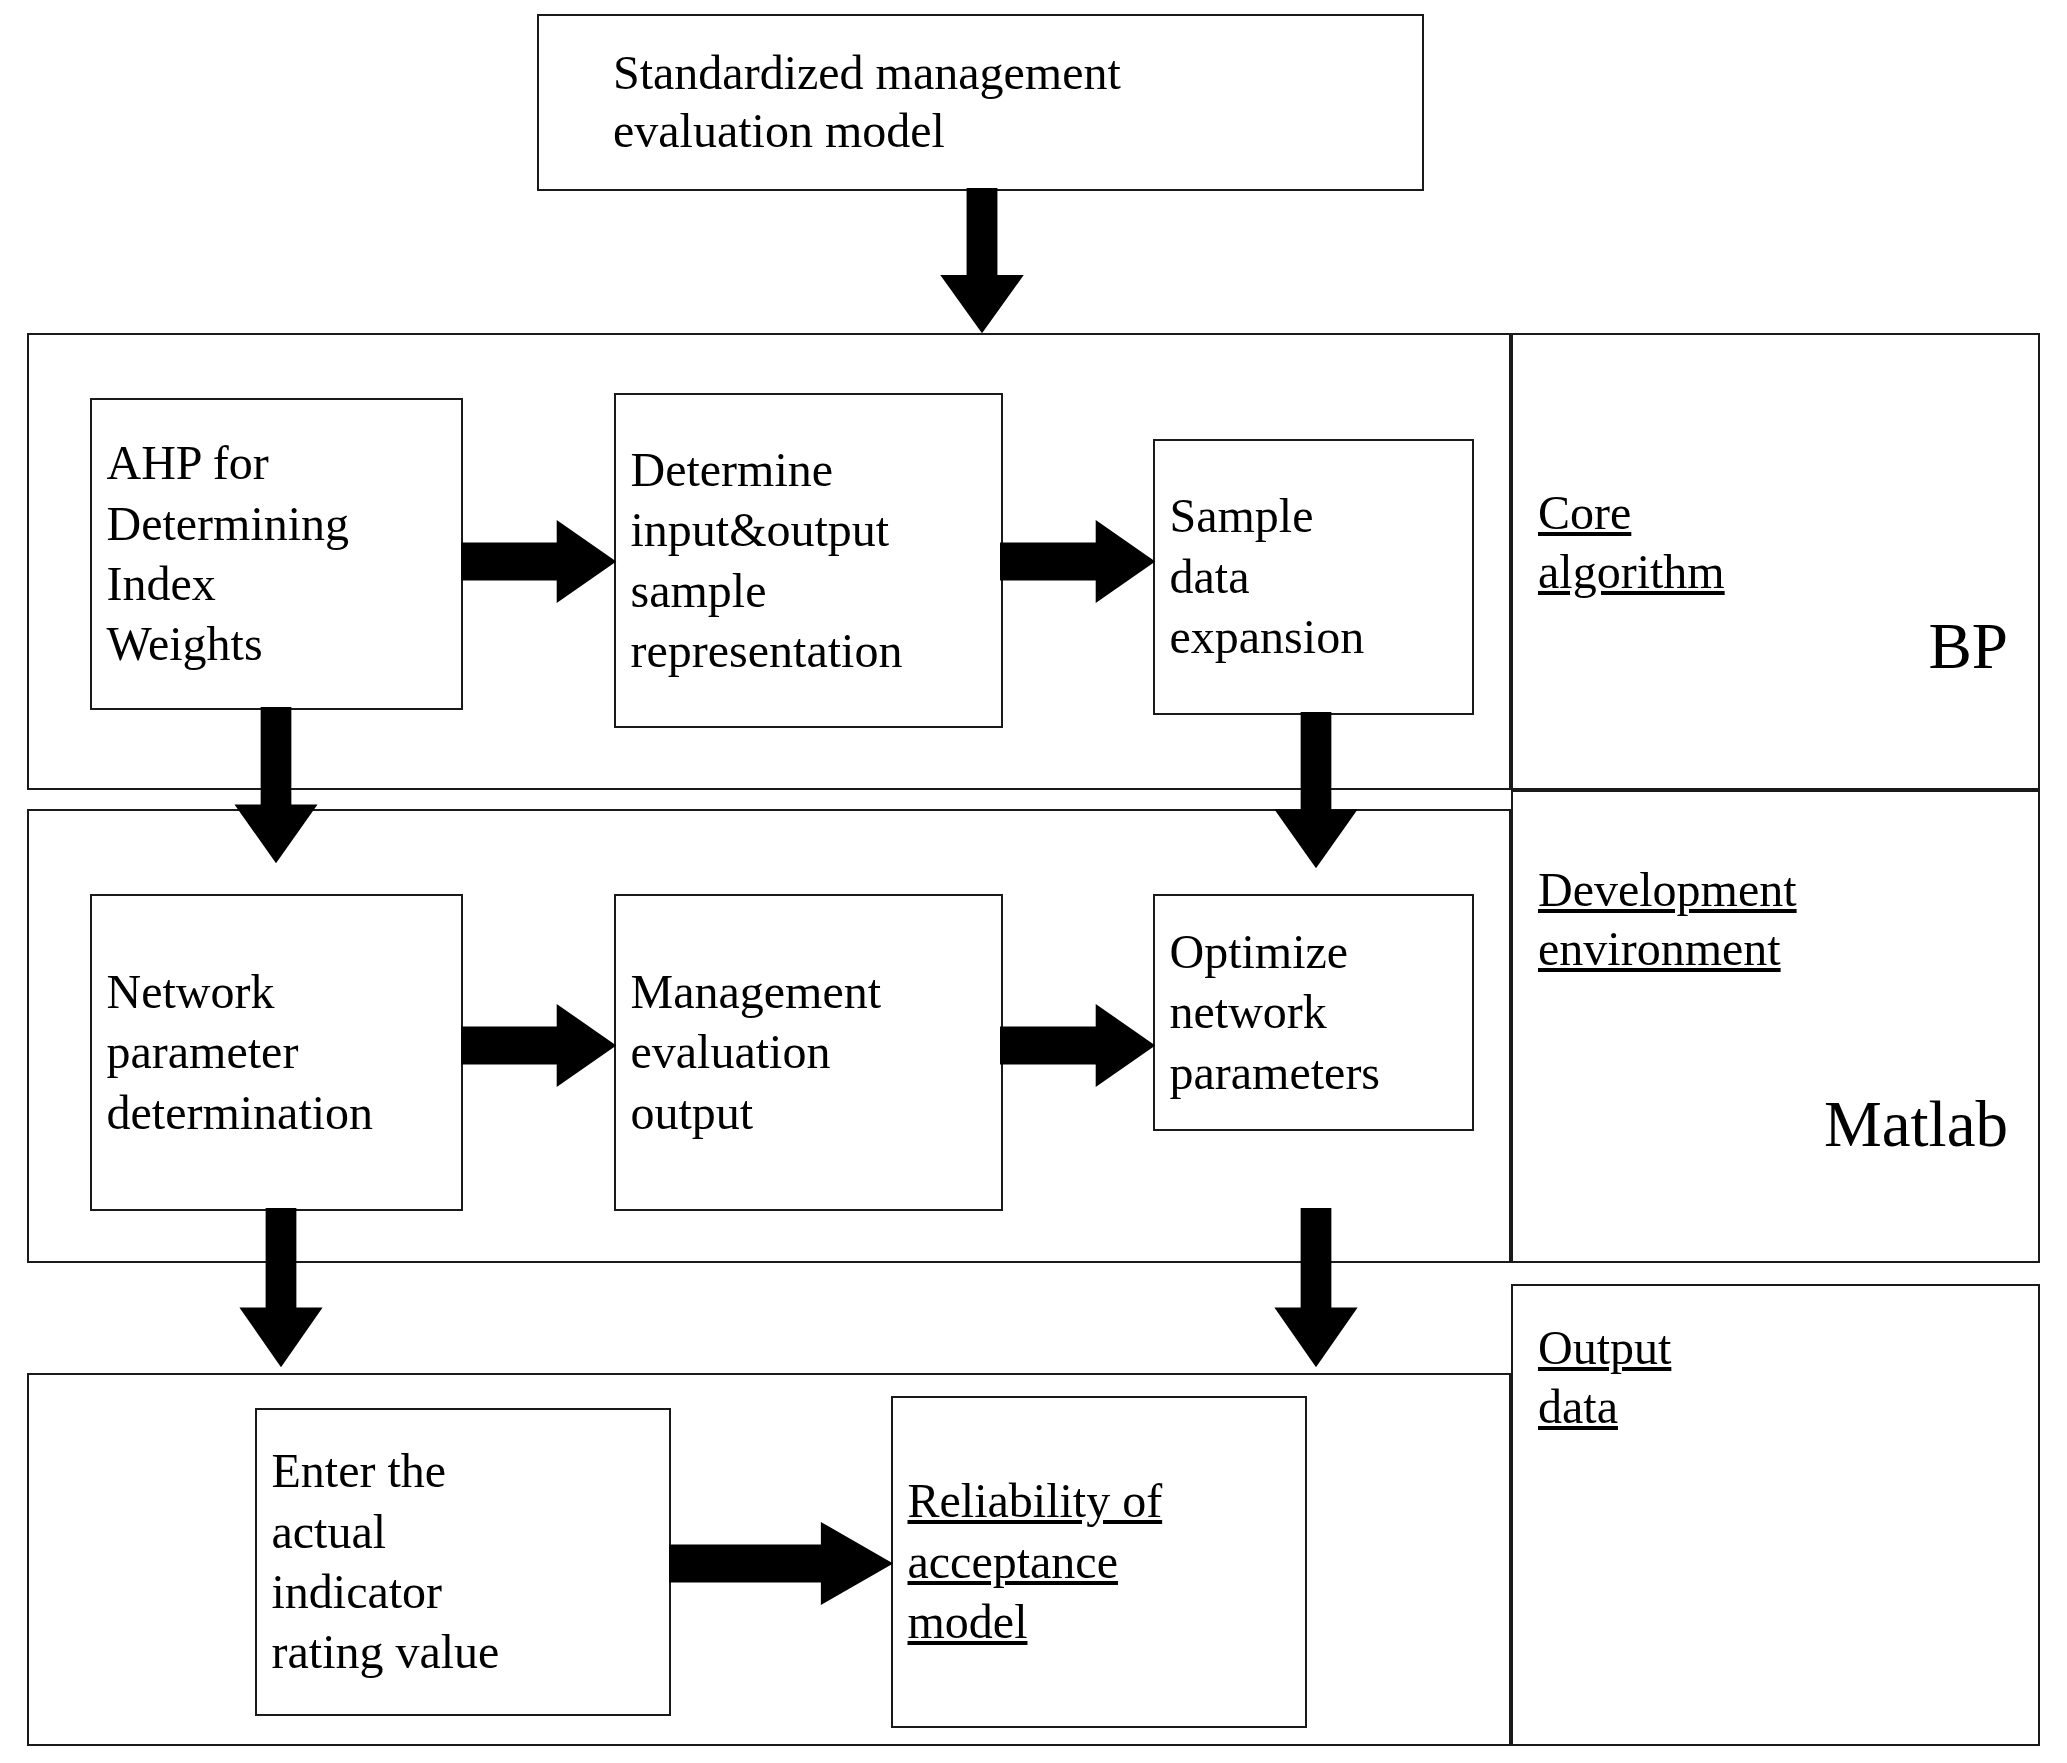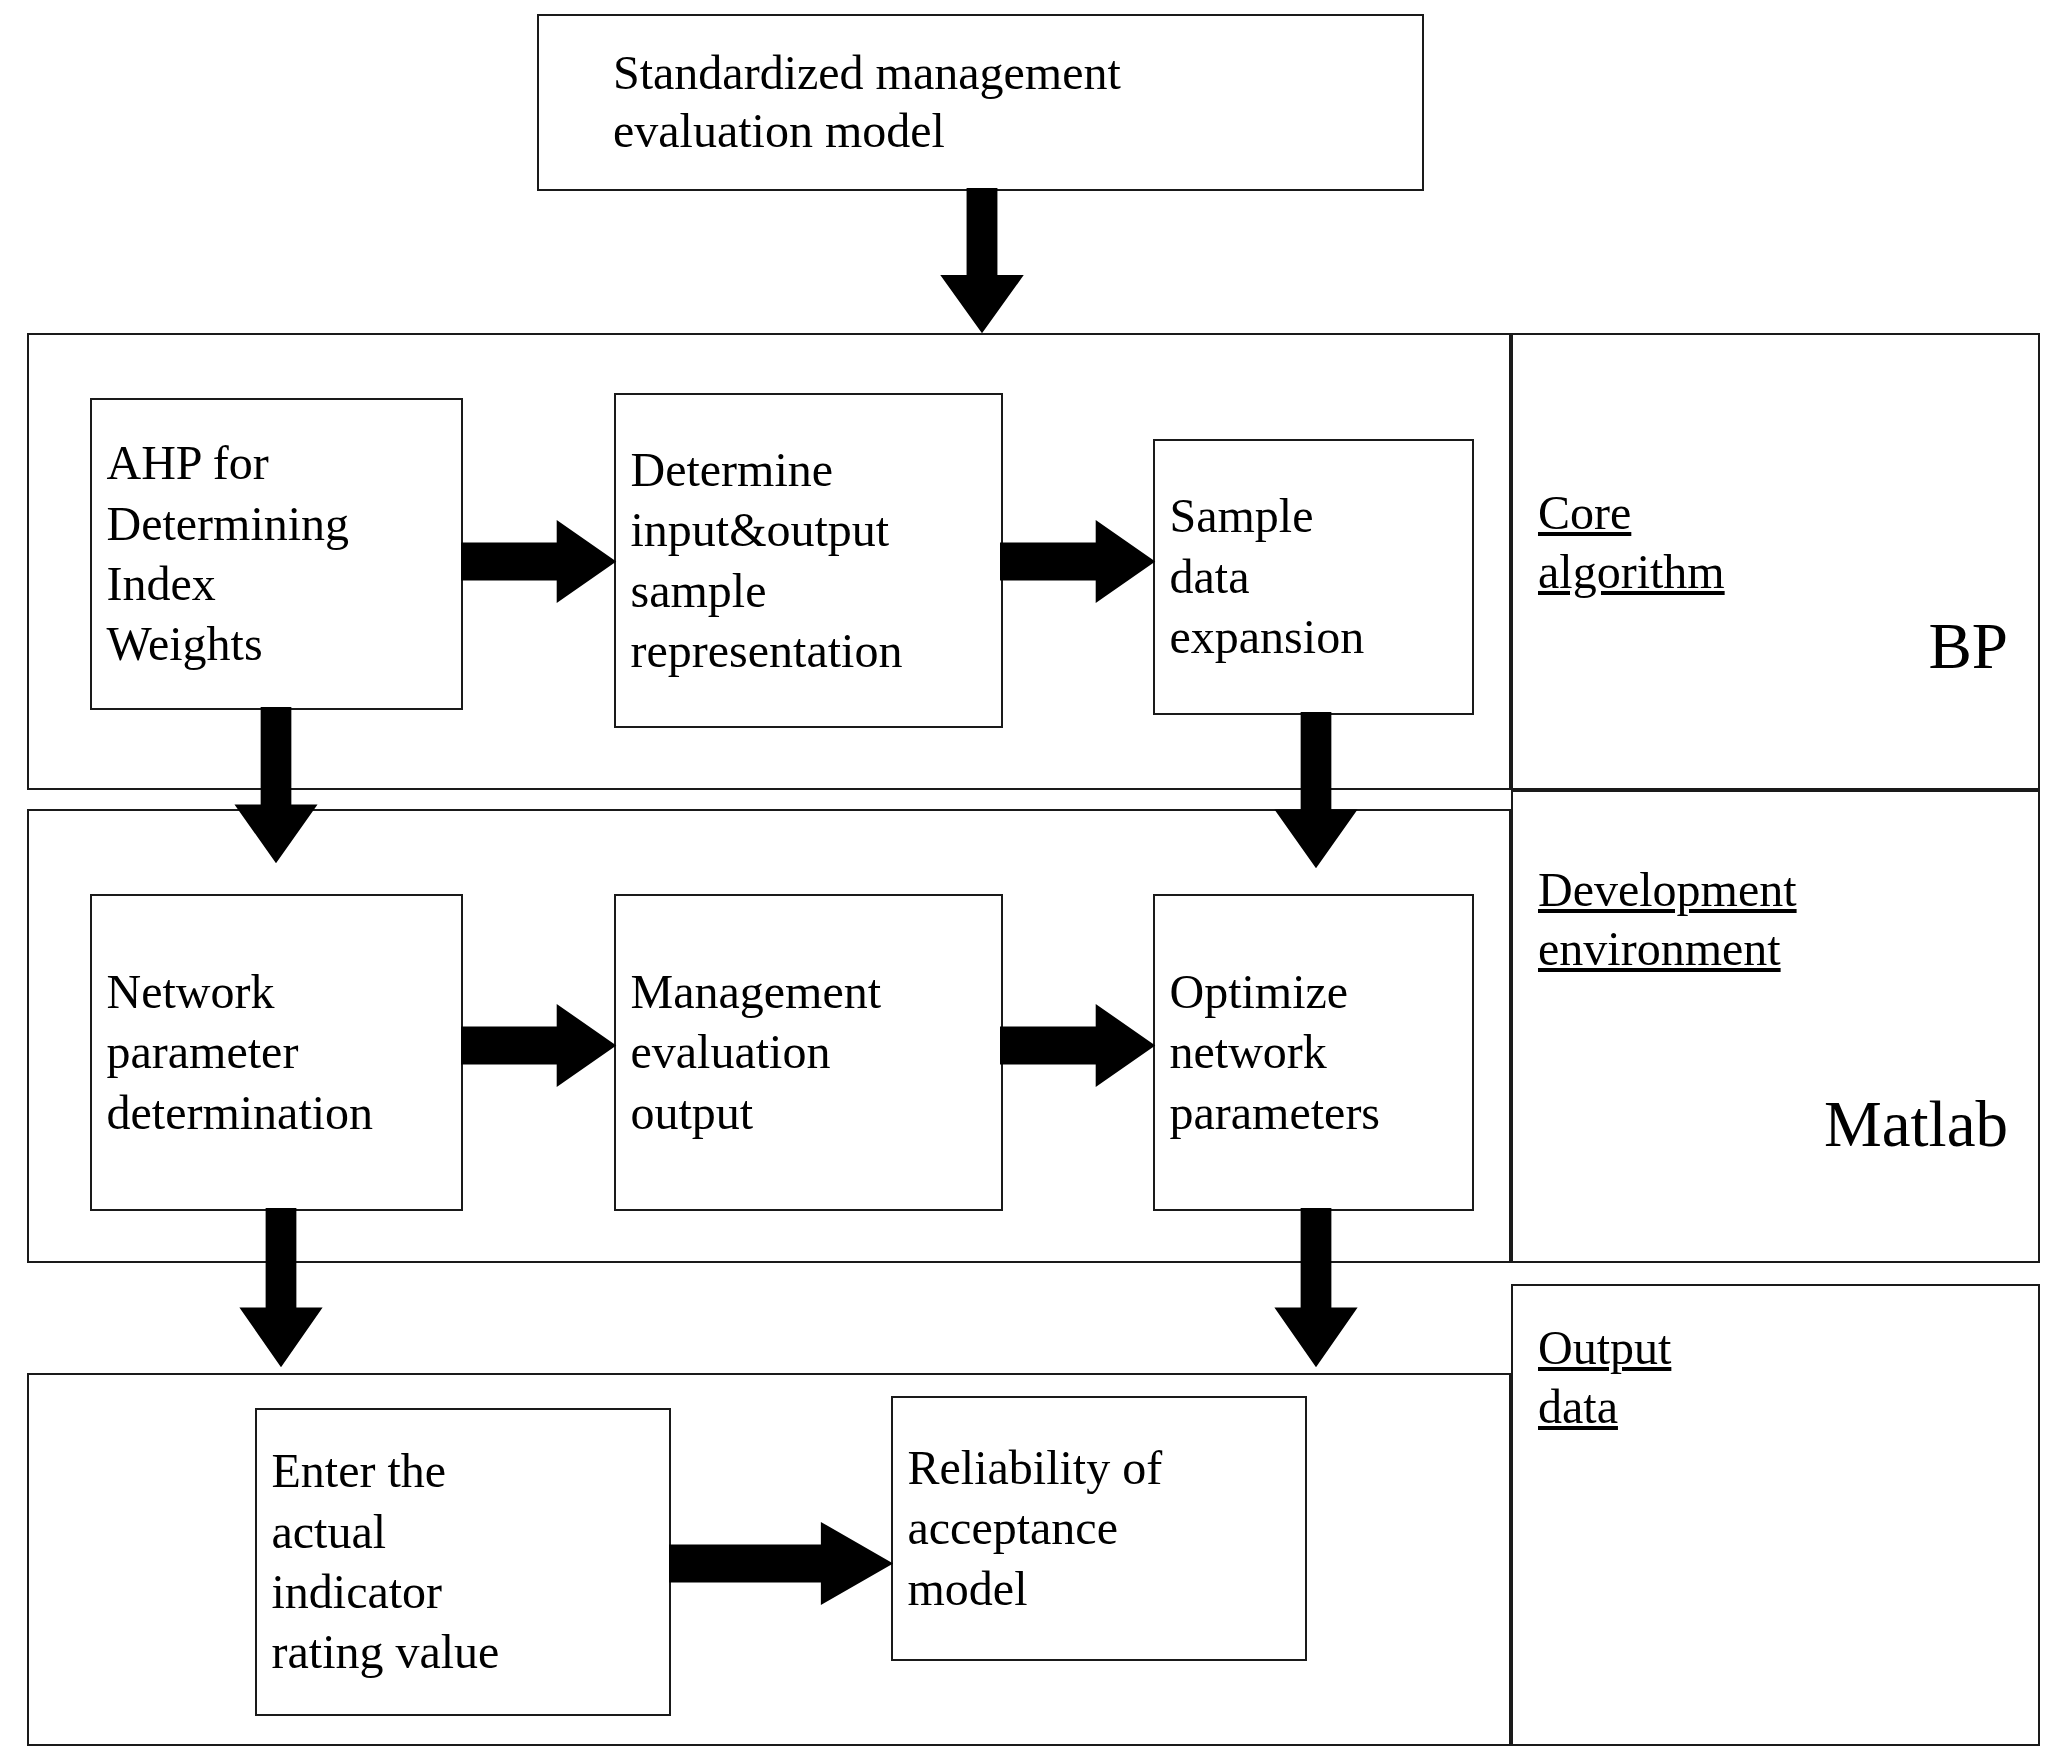--- a/index.html
+++ b/index.html
@@ -151,21 +151,21 @@
 parameter
 determination</span>
   </div>
 
   <div class="node" style="left:614px; top:894px; width:389px; height:317px;">
     <span class="label">Management
 evaluation
 output</span>
   </div>
 
-  <div class="node" style="left:1153px; top:894px; width:321px; height:317px;">
+  <div class="node" style="left:1153px; top:894px; width:321px; height:237px;">
     <span class="label">Optimize
 network
 parameters</span>
   </div>
 
   <div class="arrow" style="left:461px; top:1002px; width:158px; height:87px;">
     <svg width="158" height="87" viewBox="0 0 175 96">
       <polygon points="0,27 106,27 106,2 172,48 106,94 106,69 0,69" fill="#000000"></polygon>
     </svg>
   </div>
@@ -194,21 +194,21 @@
   <div class="col-label" style="left:1538px; top:1319px; width:470px;">Output
 data</div>
 
   <div class="node" style="left:255px; top:1408px; width:416px; height:308px;">
     <span class="label">Enter the
 actual
 indicator
 rating value</span>
   </div>
 
-  <div class="node" style="left:891px; top:1396px; width:416px; height:265px;">
+  <div class="node" style="left:891px; top:1396px; width:416px; height:332px;text-decoration:underline;">
     <span class="label">Reliability of
 acceptance
 model</span>
   </div>
 
   <div class="arrow" style="left:669px; top:1520px; width:226px; height:87px;">
     <svg width="226" height="87" viewBox="0 0 250 96">
       <polygon points="0,27 168,27 168,2 248,48 168,94 168,69 0,69" fill="#000000"></polygon>
     </svg>
   </div>

